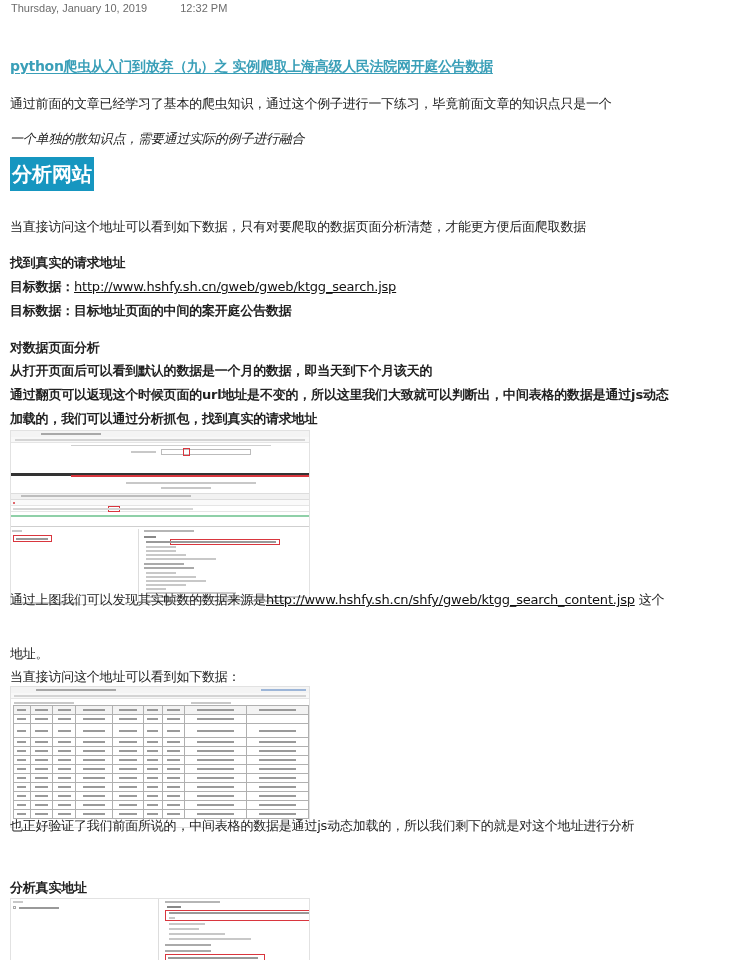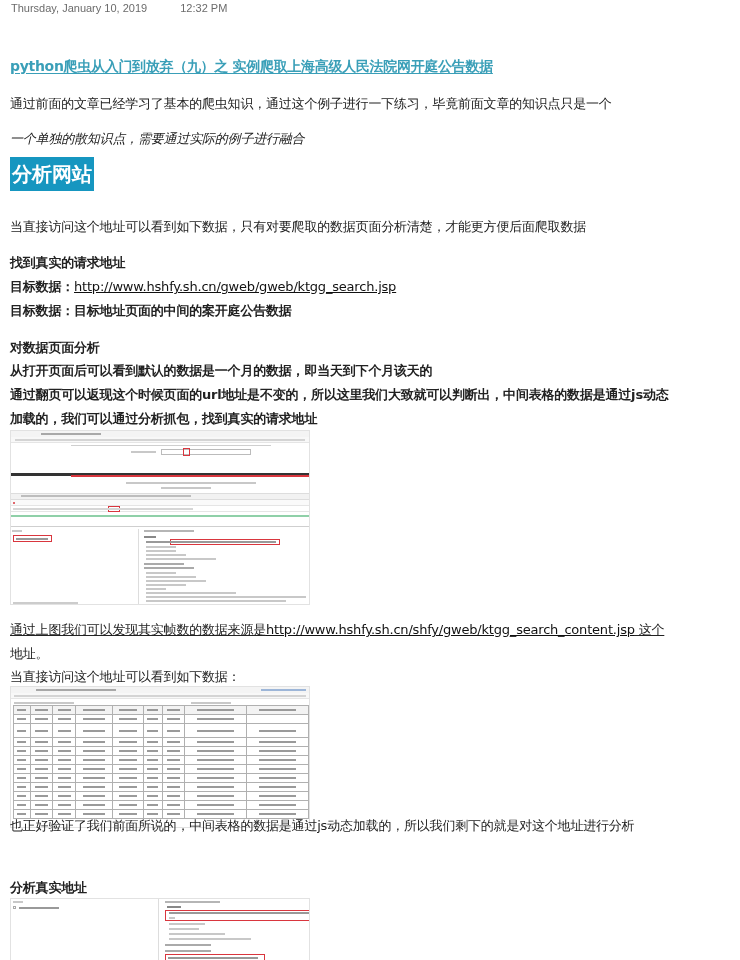--- a/index.html
+++ b/index.html
@@ -108,21 +108,21 @@
     <div class="tiny" style="top:47px; left:4px; width:50px;"></div>
     <div class="tiny" style="top:51px; left:4px; width:60px;"></div>
     <div class="tiny" style="top:55px; left:4px; width:40px;"></div>
     <div class="tiny" style="top:59px; left:4px; width:20px;"></div>
     <div class="tiny" style="top:63px; left:4px; width:90px;"></div>
     <div class="tiny" style="top:67px; left:4px; width:160px;"></div>
     <div class="tiny" style="top:71px; left:4px; width:140px;"></div>
   </div>
 </div>
 
-<div class="p" style="top:621px;text-decoration:underline;">
+<div class="p" style="top:591px;">
   <span>通过上图我们可以发现其实帧数的数据来源是</span><a>http://www.hshfy.sh.cn/shfy/gweb/ktgg_search_content.jsp</a><span> 这个</span>
 </div>
 <div class="p" style="top:645px;">地址。</div>
 <div class="p" style="top:668px;">当直接访问这个地址可以看到如下数据：</div>
 
 <div class="shot" style="top:686px; height:142px;">
   <div class="bar" style="top:0; height:6px; background:#f4f4f4;"></div>
   <div class="tiny" style="top:2px; left:25px; width:80px; background:#a8a8a8;"></div>
   <div class="tiny" style="top:2px; left:250px; width:45px; background:#9db6d8;"></div>
   <div class="bar" style="top:6px; height:6px; background:#f8f8f8; border-bottom:1px solid #e5e5e5;"></div>

